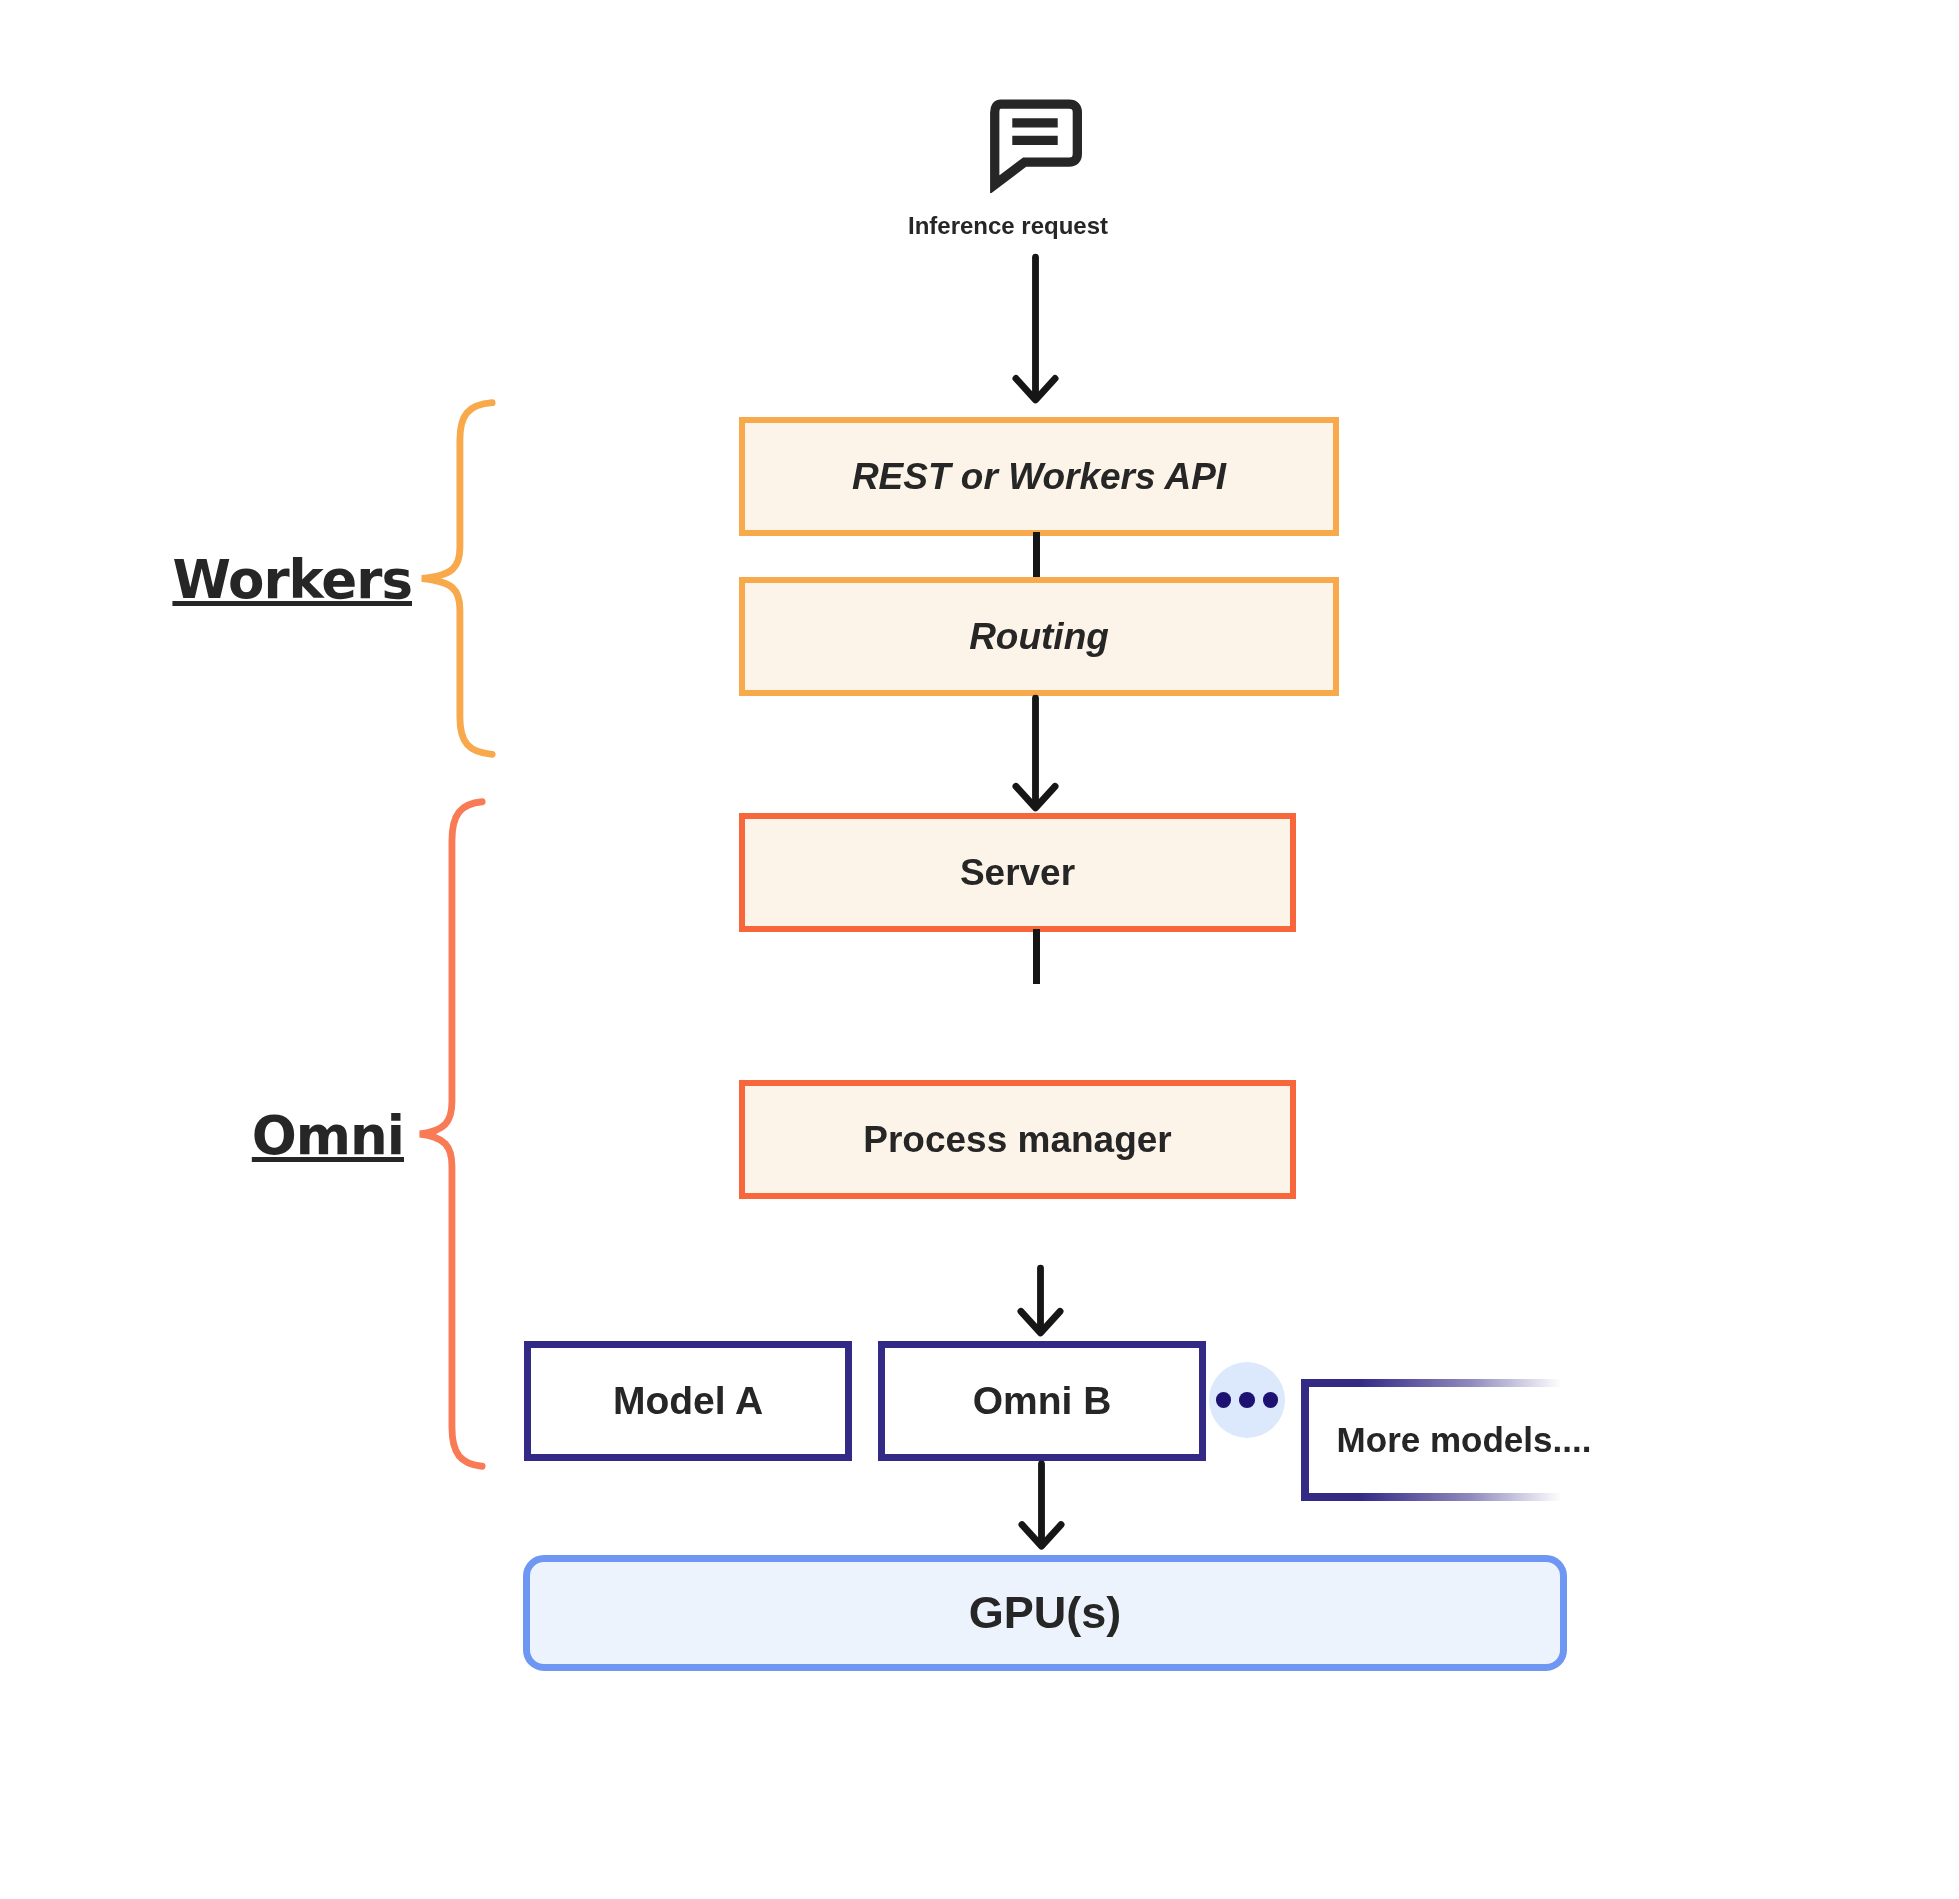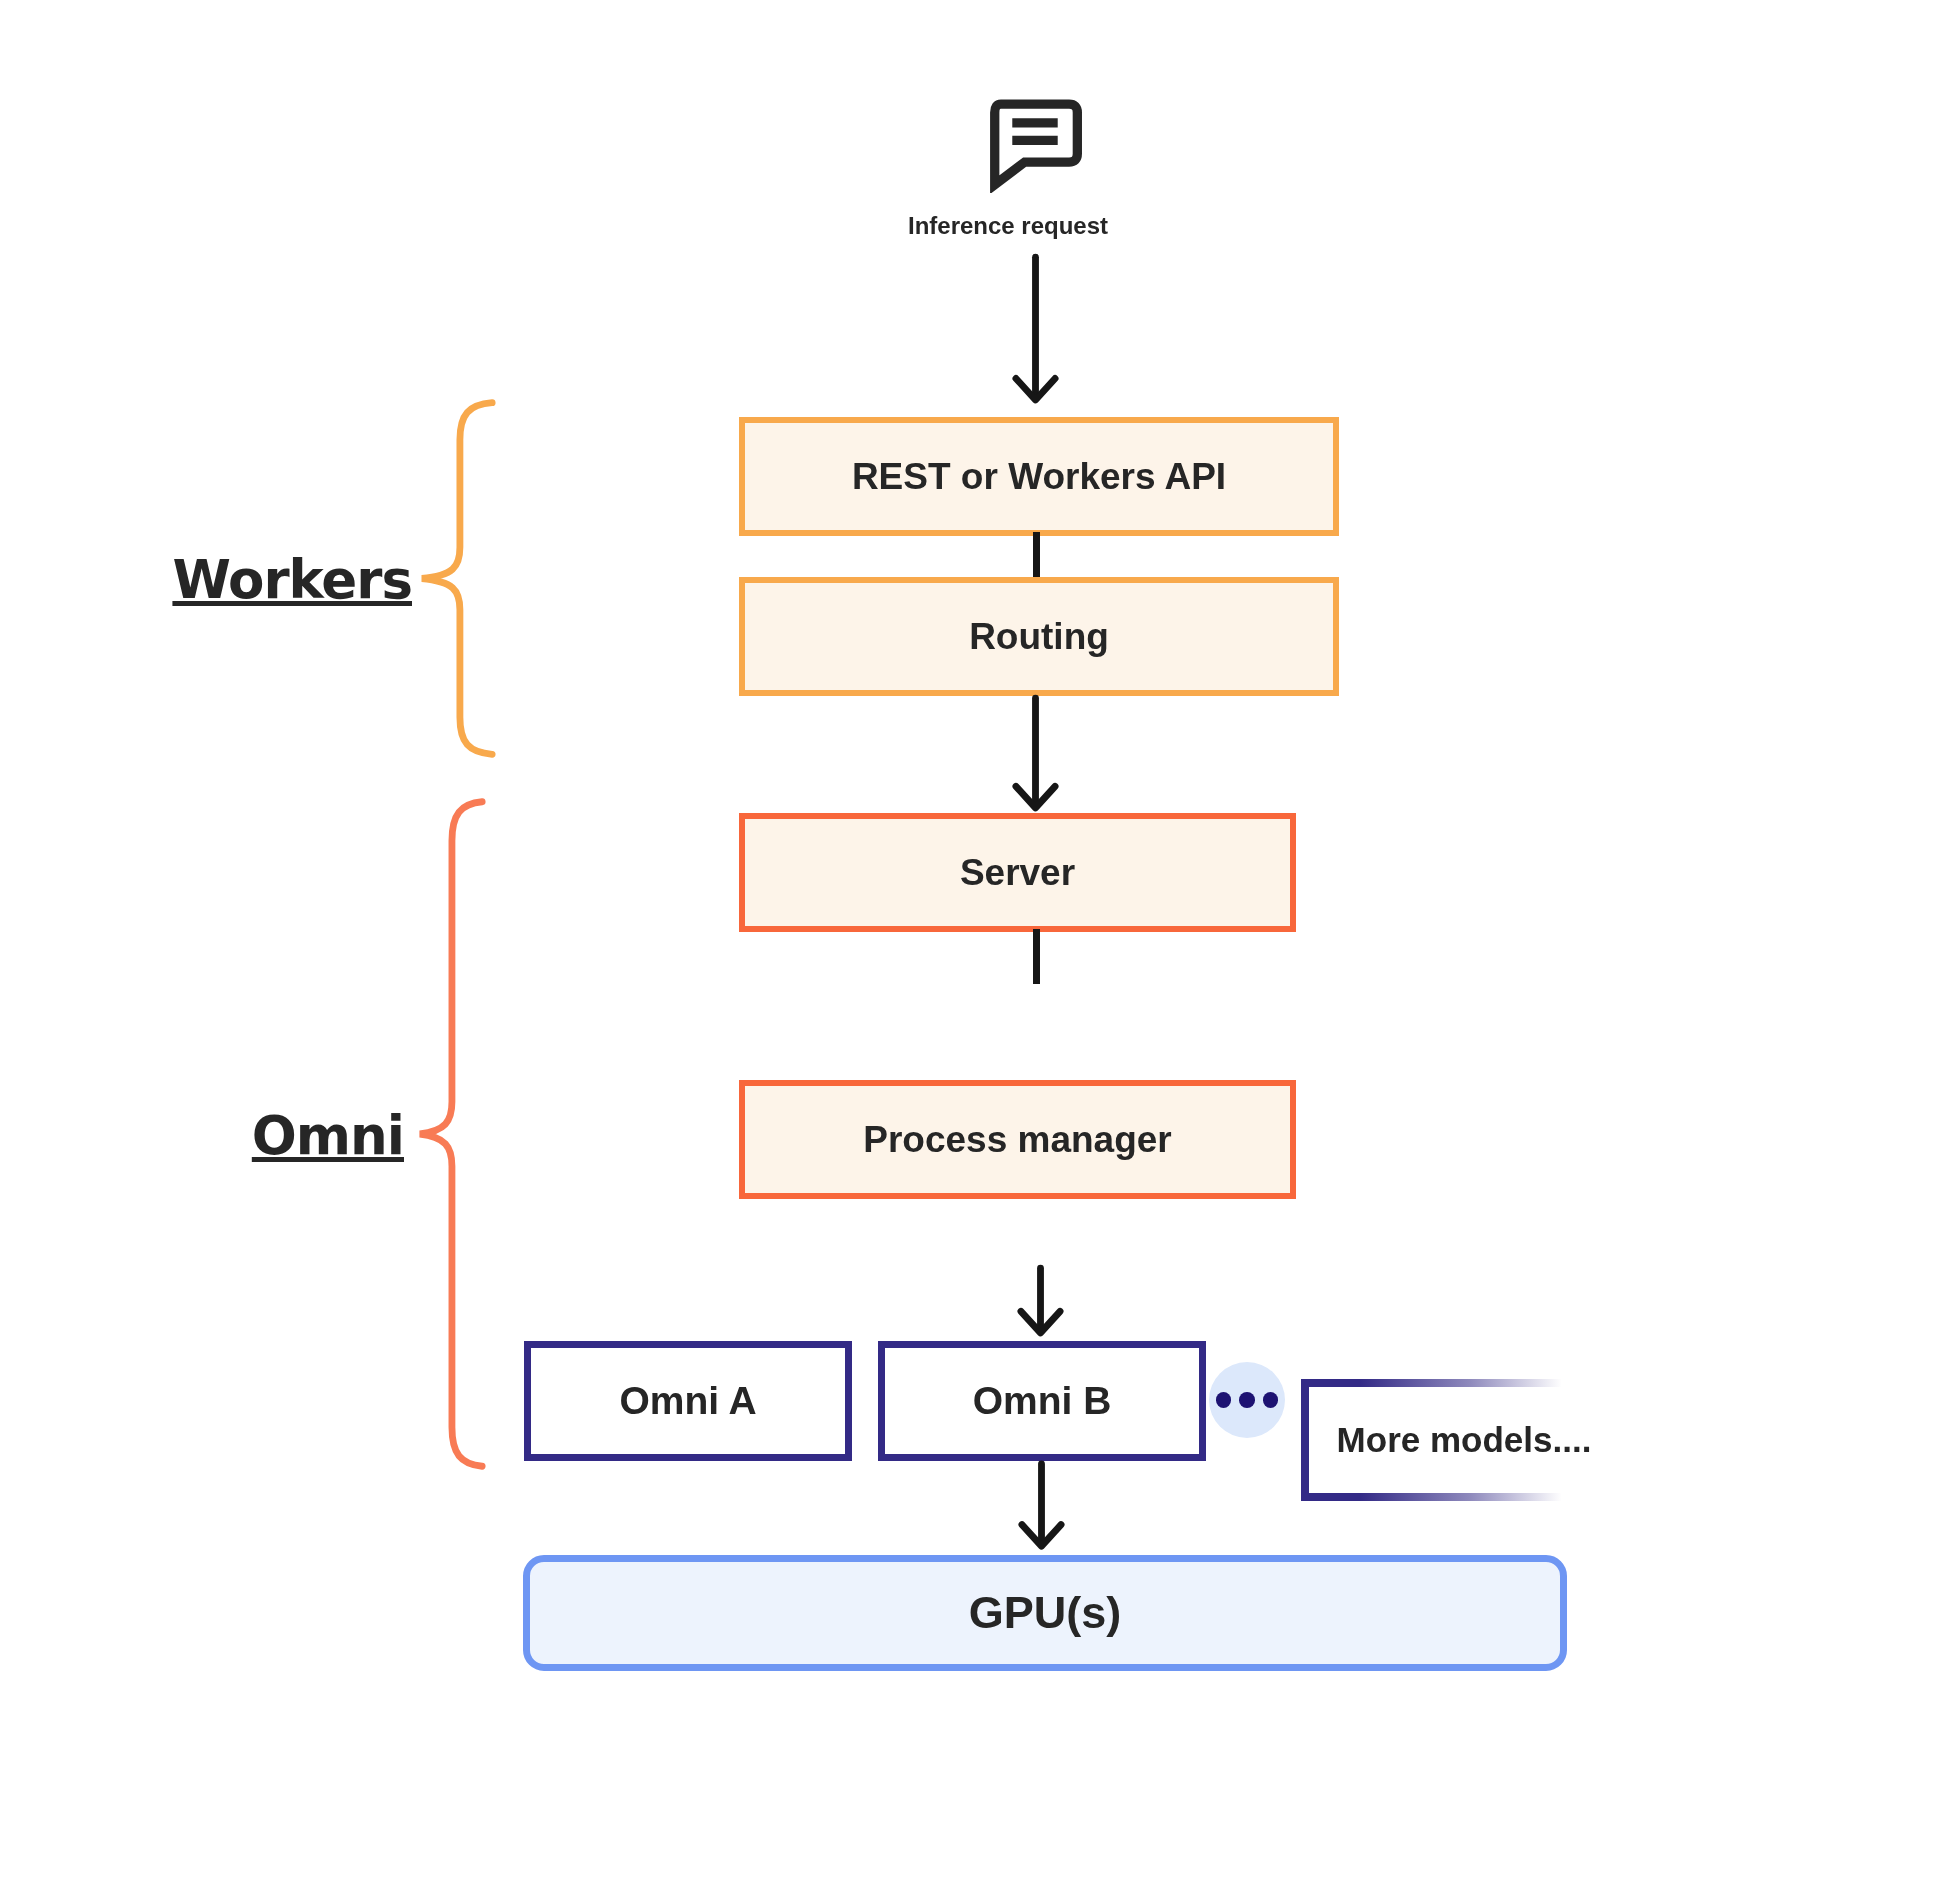--- a/index.html
+++ b/index.html
@@ -6,21 +6,21 @@
   .canvas{
     position:relative;width:1959px;height:1900px;background:#ffffff;overflow:hidden;
     font-family:"Liberation Sans",sans-serif;color:var(--ink,#262626);
   }
   
   .node{
     position:absolute;display:flex;align-items:center;justify-content:center;
     box-sizing:border-box;text-align:center;font-weight:bold;
   }
   .node-amber{border:6.9px solid var(--amber,#F8A94C);background:var(--amberFill,#FDF4E9);
-    width:600px;height:119px;left:739px;font-size:37px;}
+    width:600px;height:119px;left:739px;font-size:37px;font-style:italic;}
   .node-orange{border:6.9px solid var(--orange,#F8673B);background:var(--amberFill,#FDF4E9);
     width:557px;height:119px;left:739px;font-size:37px;}
   .node-model{border:7.8px solid var(--indigo,#332A86);background:#ffffff;
     width:328px;height:120px;top:1341px;font-size:39px;}
   .node-gpu{border:7.8px solid var(--blueBorder,#6E96F3);background:var(--blueFill,#EDF3FD);
     border-radius:21px;width:1044px;height:116px;left:523px;top:1555px;font-size:45px;}
   
   .fade-box{
     position:absolute;left:1301px;top:1339px;width:326px;height:122px;box-sizing:border-box;
     padding:7.8px;
@@ -109,21 +109,21 @@
   <svg class="brace-svg brace-orange" style="left:412px;top:796px;" width="76" height="676" viewBox="0 0 78 690">
     <path d="M72,4 C50,6 41,17 41,44 L41,312 C41,332 34,342 8,345 C34,348 41,358 41,378 L41,646 C41,673 50,684 72,686"></path>
   </svg>
 
   <svg class="arrow-svg" style="left:1018px;top:1268px;" width="45" height="71" viewBox="0 0 46 72">
     <line x1="23" y1="0" x2="23" y2="58"></line>
     <polyline points="3,44 23,66 43,44"></polyline>
   </svg>
 
   <div class="node node-model" style="left:524px;">
-    <span>Omni A</span>
+    <span>Model A</span>
   </div>
   <div class="node node-model" style="left:878px;">
     <span>Omni B</span>
   </div>
   <div class="dots">
       <i></i>
       <i></i>
       <i></i>
     </div>
   <div class="fade-box">

